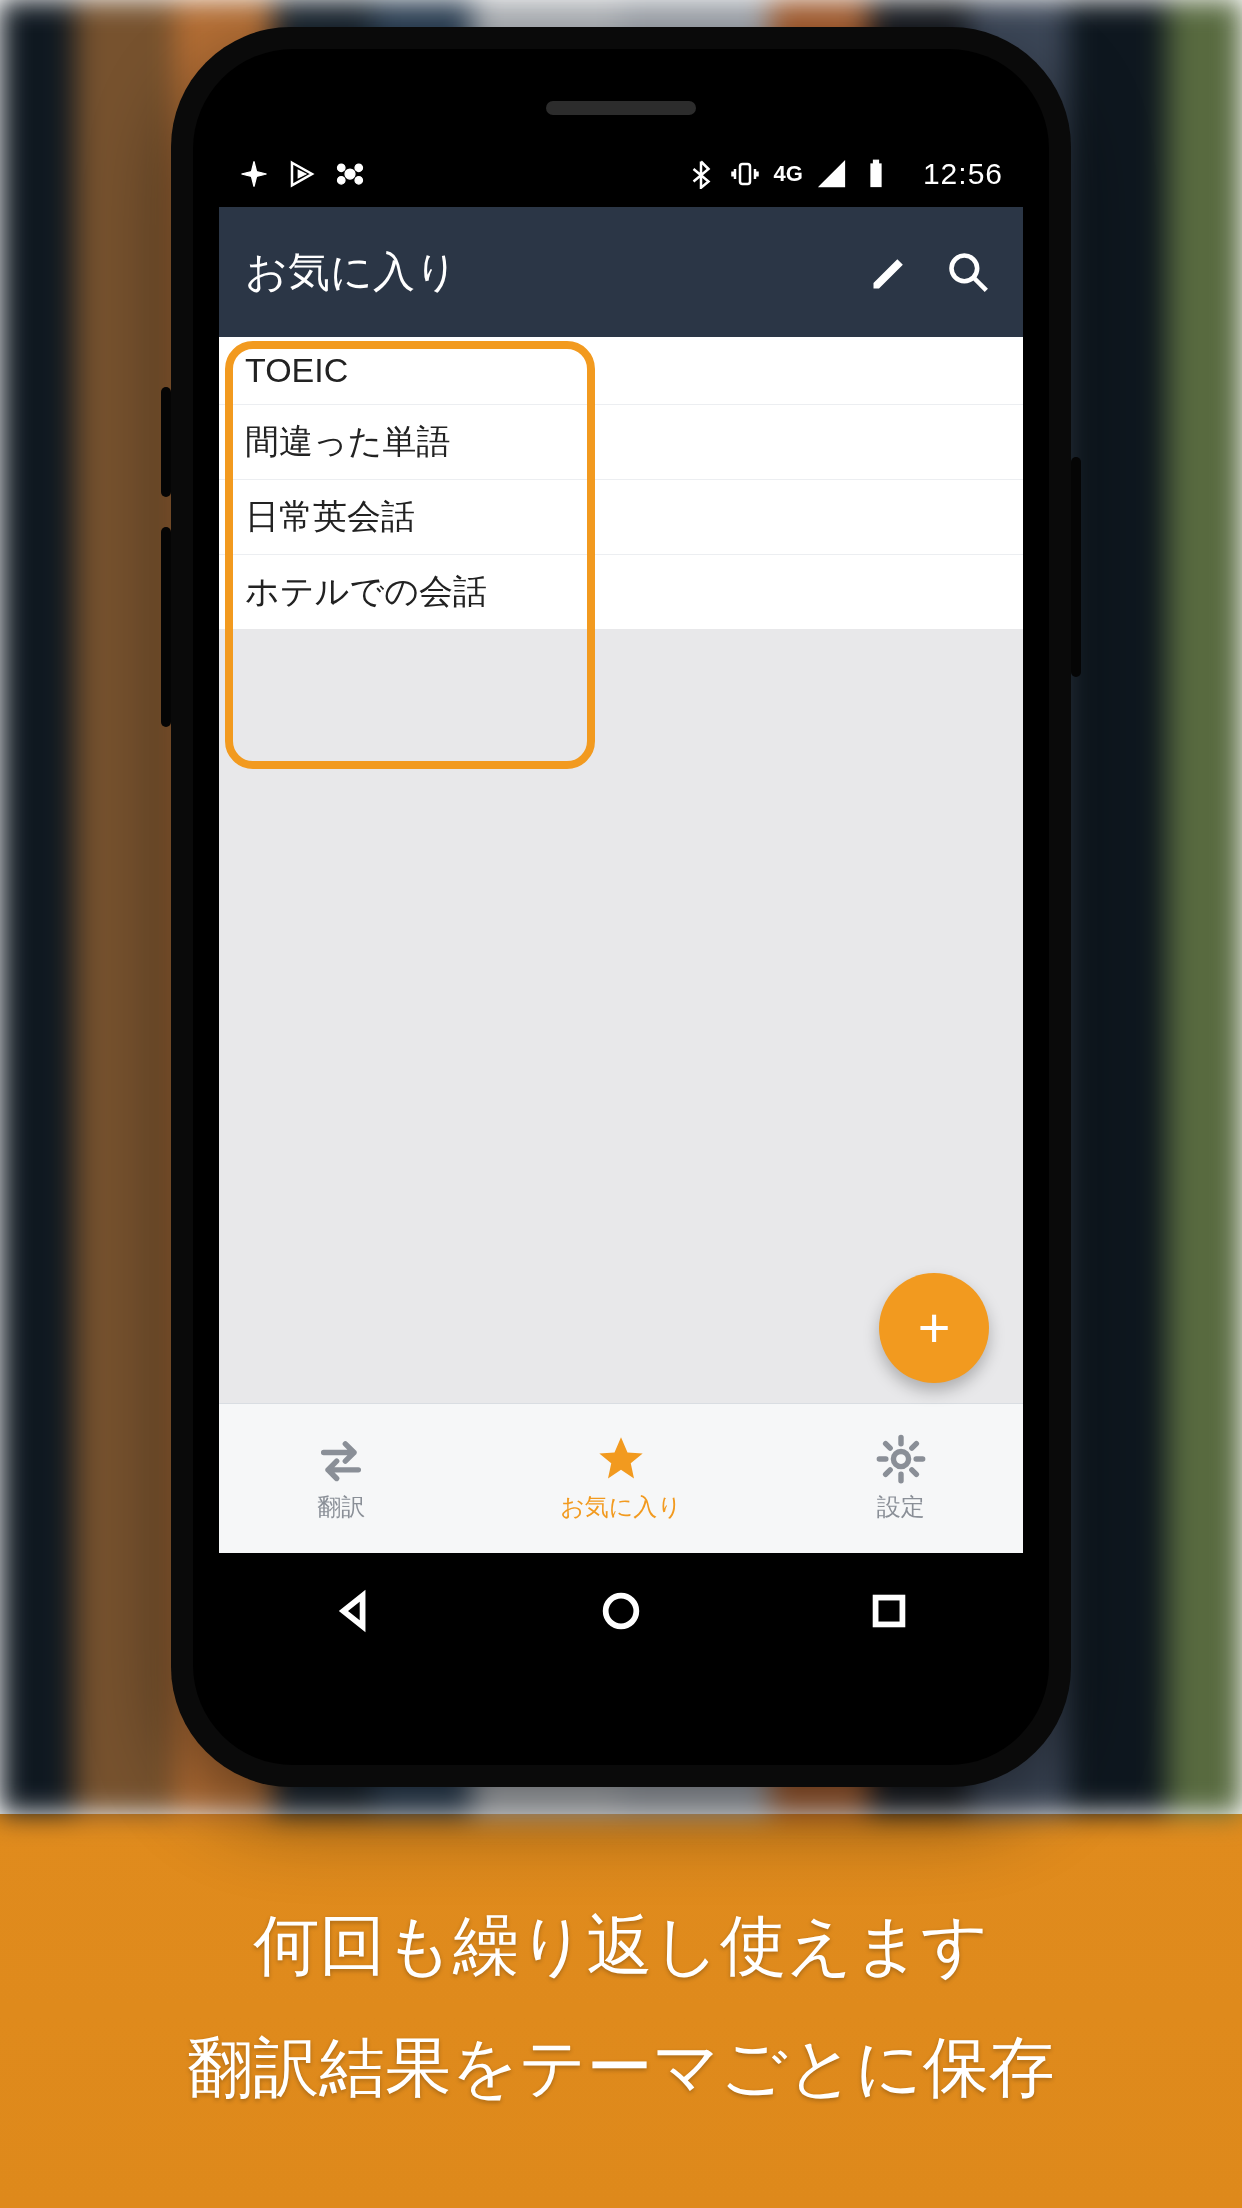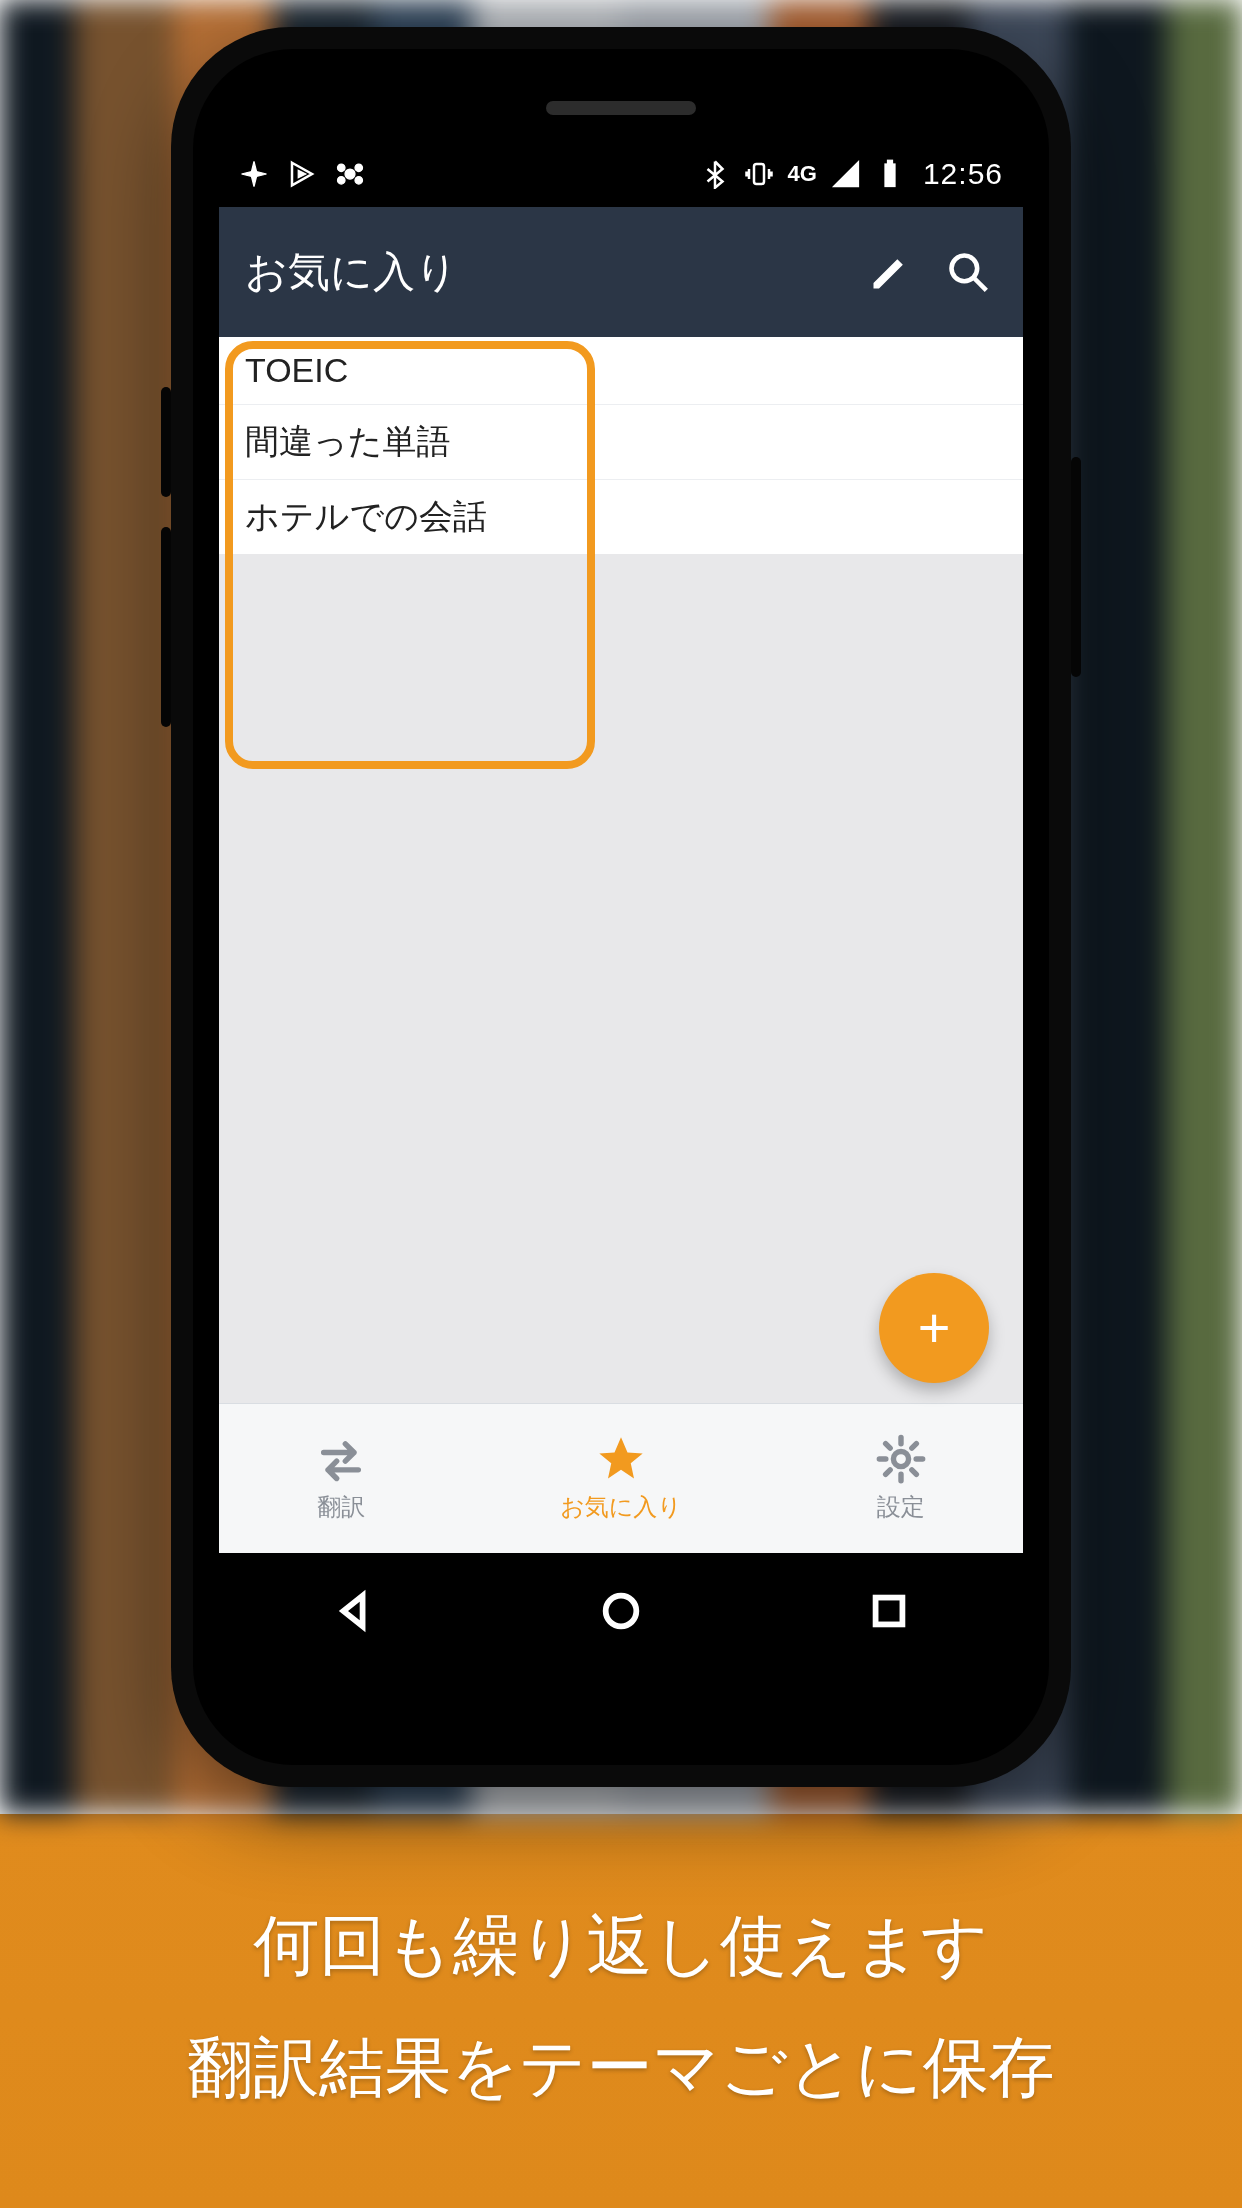--- a/index.html
+++ b/index.html
@@ -72,21 +72,21 @@
     background: #000;
     color: #fff;
     display: flex; align-items: center;
     padding: 0 20px;
     font-size: 30px;
   }
   .statusbar .left, .statusbar .right { display:flex; align-items:center; gap:18px; }
   .statusbar .right { margin-left:auto; gap:14px; }
   .status-ic { width:30px; height:30px; display:inline-flex; align-items:center; justify-content:center; }
   .status-ic svg { width:100%; height:100%; fill:#fff; stroke:#fff; }
-  .clock { font-weight:500; letter-spacing:1px; margin-left:4px; }
+  .clock { font-weight:500; letter-spacing:1px; margin-left:18px; }
   .net-label { font-size:22px; font-weight:600; }
 
   
   .appbar {
     height: 130px;
     background: #2b3646;
     color: #fff;
     display:flex; align-items:center;
     padding: 0 26px;
     gap: 20px;
@@ -254,20 +254,21 @@
                   <circle cx="10" cy="10" r="7" fill="none" stroke="#fff" stroke-width="2.5"></circle>
                   <line x1="15" y1="15" x2="22" y2="22" stroke="#fff" stroke-width="2.5"></line>
                 </svg>
             </span>
           </div>
 
           <div class="content">
             <div class="list">
               <div class="list-item"><span>TOEIC</span></div>
               <div class="list-item"><span>間違った単語</span></div>
+              <div class="list-item"><span>日常英会話</span></div>
               <div class="list-item"><span>ホテルでの会話</span></div>
             </div>
             <div class="highlight-box" id="hlbox" style="height: 428px;"></div>
 
             <div class="fab">
               <span>+</span>
             </div>
 
             <div class="tabbar" style="margin-top:auto;gap:35px;">
               <div class="tab">

